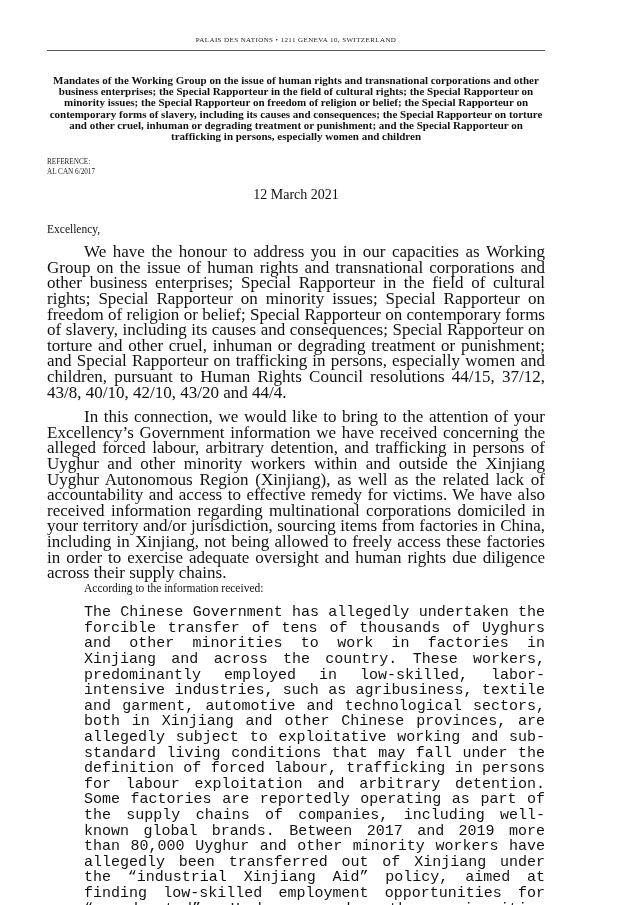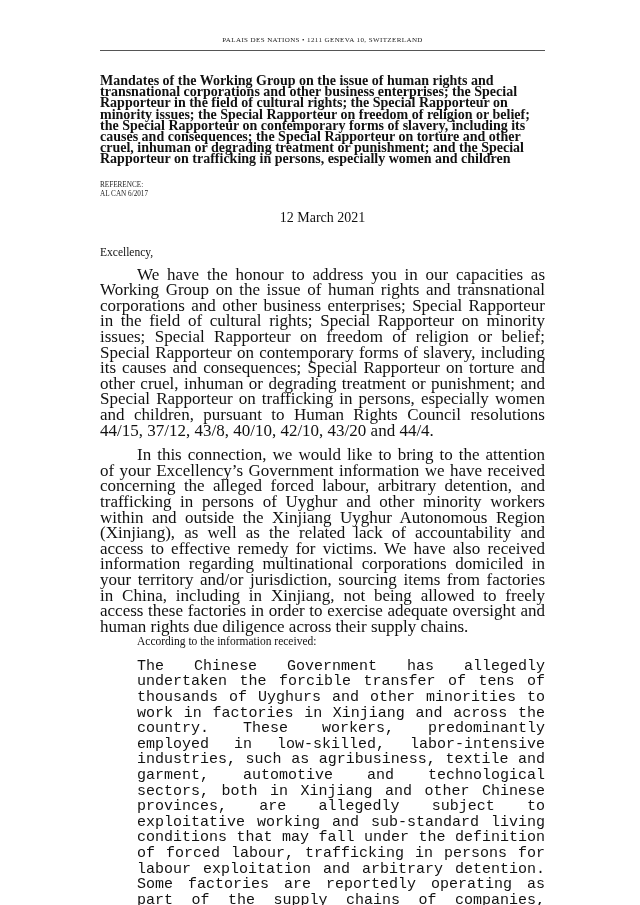--- a/index.html
+++ b/index.html
@@ -9,40 +9,40 @@
   }
   .page {
     position: relative;
     width: 640px;
     height: 905px;
     margin: 0 auto;
     background: #ffffff;
     font-family: "Liberation Serif", "DejaVu Serif", serif;
     color: #1a1a1a;
     box-sizing: border-box;
-    padding: 36px 95px 20px 100px;
+    padding: 36px 95px 20px 47px;
     overflow: hidden;
   }
   .letterhead {
     text-align: center;
     font-size: 7px;
     letter-spacing: 0.4px;
     color: #222;
     padding-bottom: 4px;
   }
   .letterhead-rule {
     border: none;
     border-top: 1px solid #555;
     margin: 2px 0 0 0;
   }
   .mandates {
     margin-top: 24px;
-    font-size: 14px;
+    font-size: 11px;
     font-weight: bold;
-    text-align: left;
+    text-align: center;
     line-height: 11.2px;
     color: #111;
   }
   .reference {
     margin-top: 16px;
     font-size: 7.2px;
     line-height: 9.5px;
     color: #222;
   }
   .date-line {

